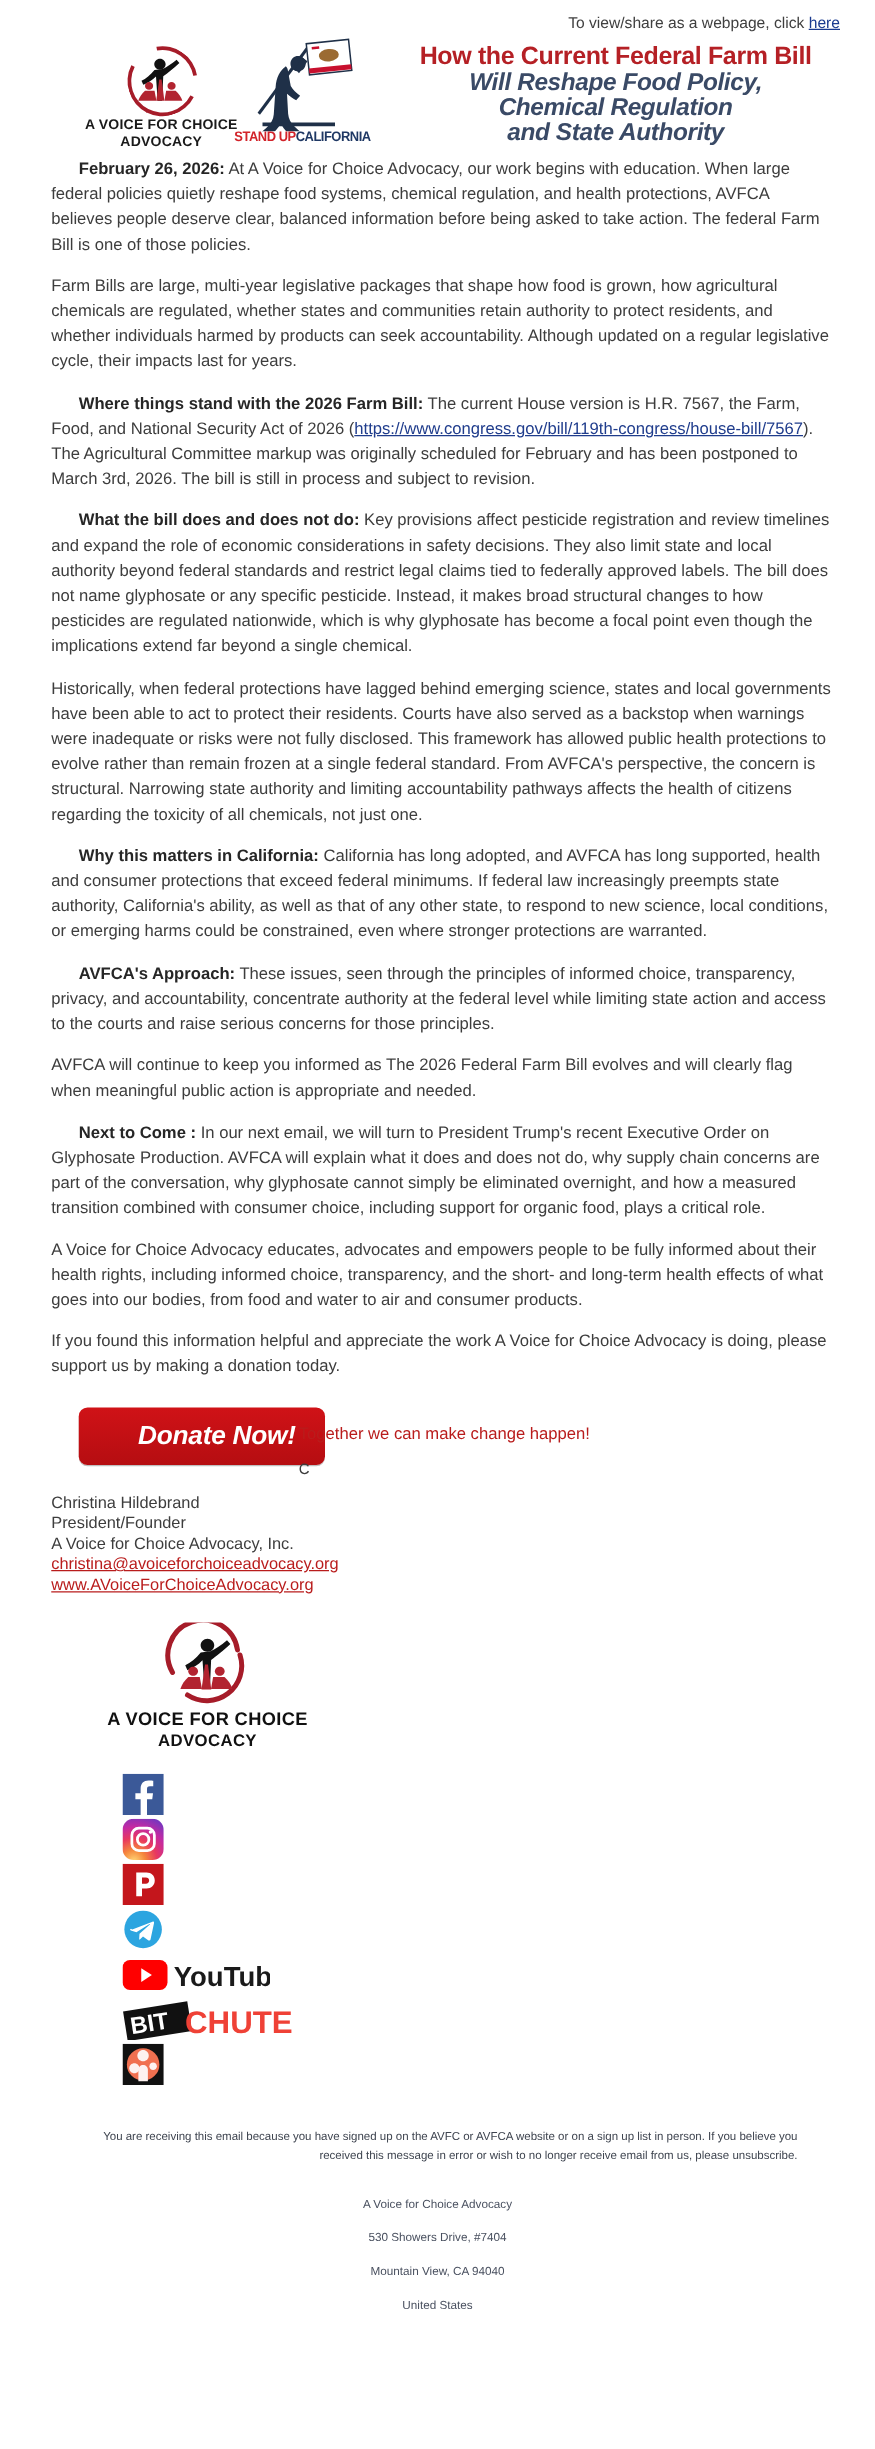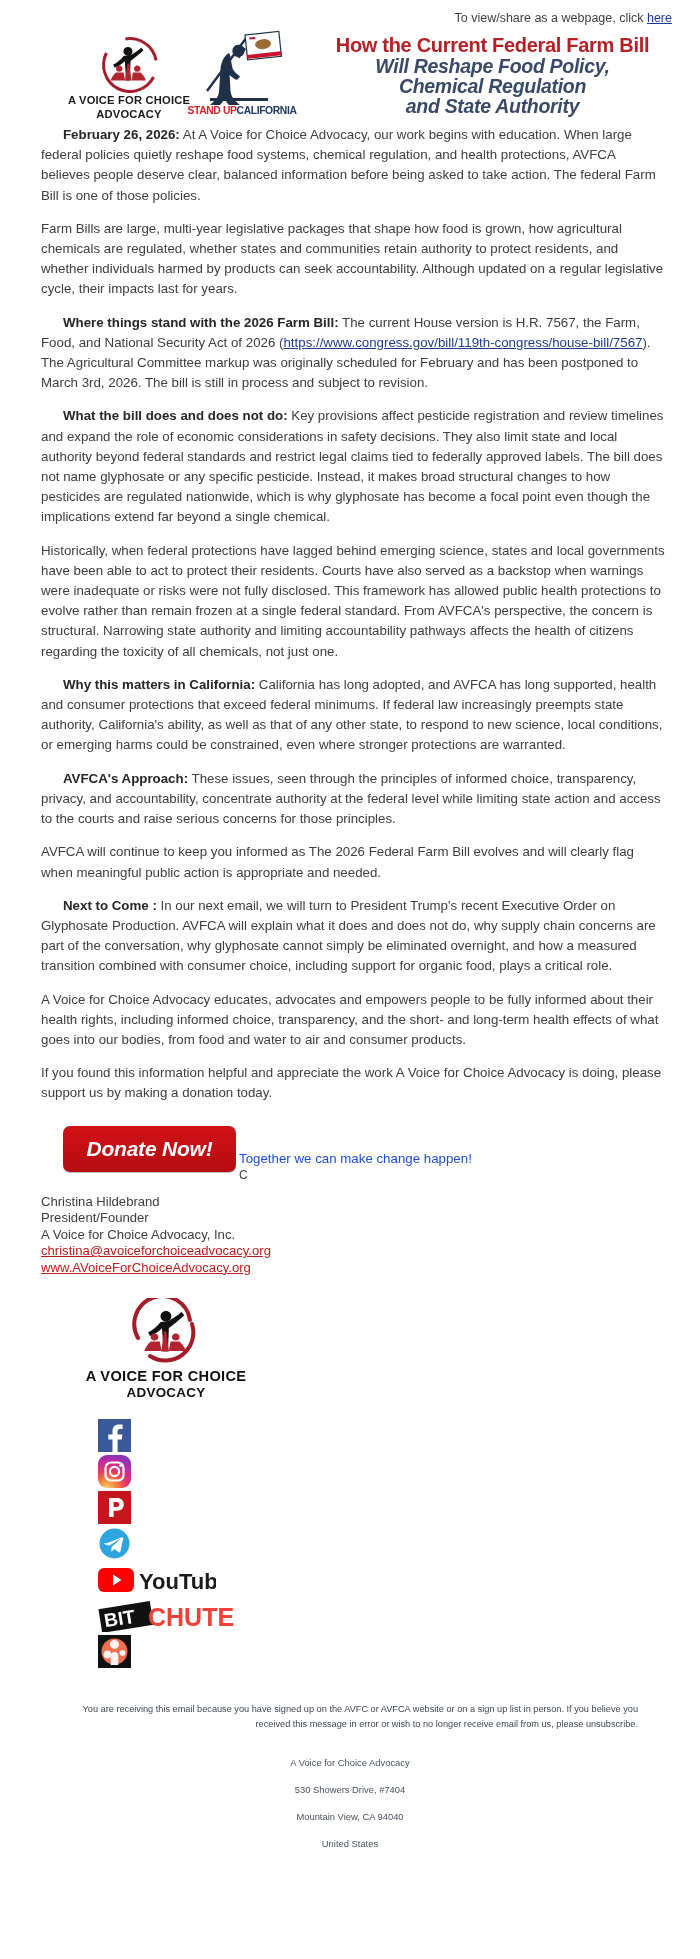--- a/index.html
+++ b/index.html
@@ -173,27 +173,28 @@
     background: linear-gradient(180deg,#d01217 0%, #b50d11 100%);
     border-radius: 7px;
     color: #fff;
     font-size: 21px;
     font-weight: bold;
     font-style: italic;
     line-height: 46px;
     text-align: center;
     letter-spacing: -0.2px;
     box-shadow: 0 1px 0 rgba(0,0,0,.25);
+    padding-left: 24px;
   }
   .together {
     position: absolute;
     left: 198px;
-    top: 25px;
+    top: 13px;
     font-size: 13.3px;
-    color: #1d4ed8;
+    color: #b91c1c;
   }
   .stray-c {
     position: absolute;
     left: 198px;
     top: 42px;
     font-size: 12px;
     color: #3d3d3d;
   }
 
   

